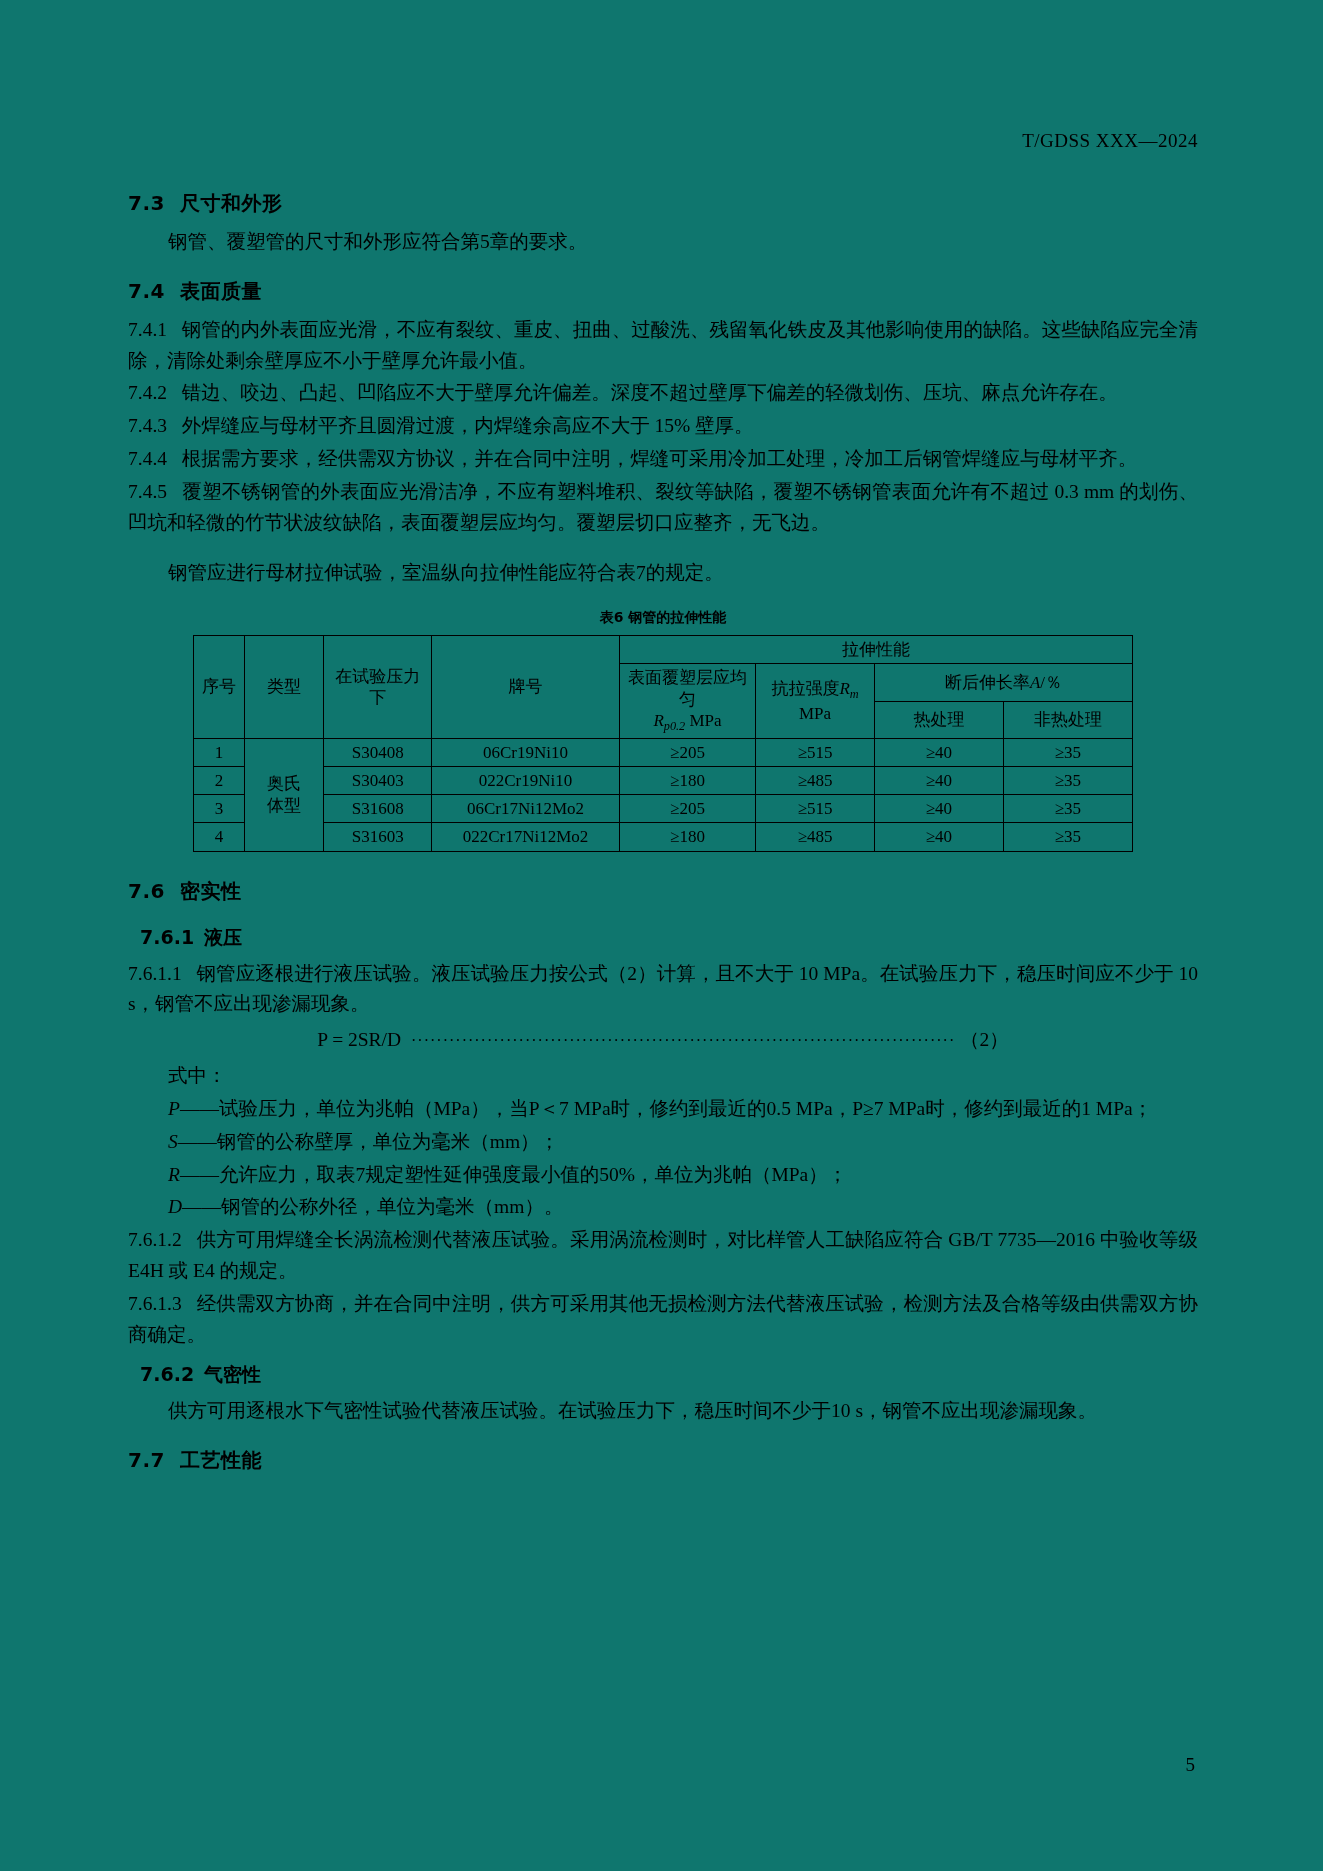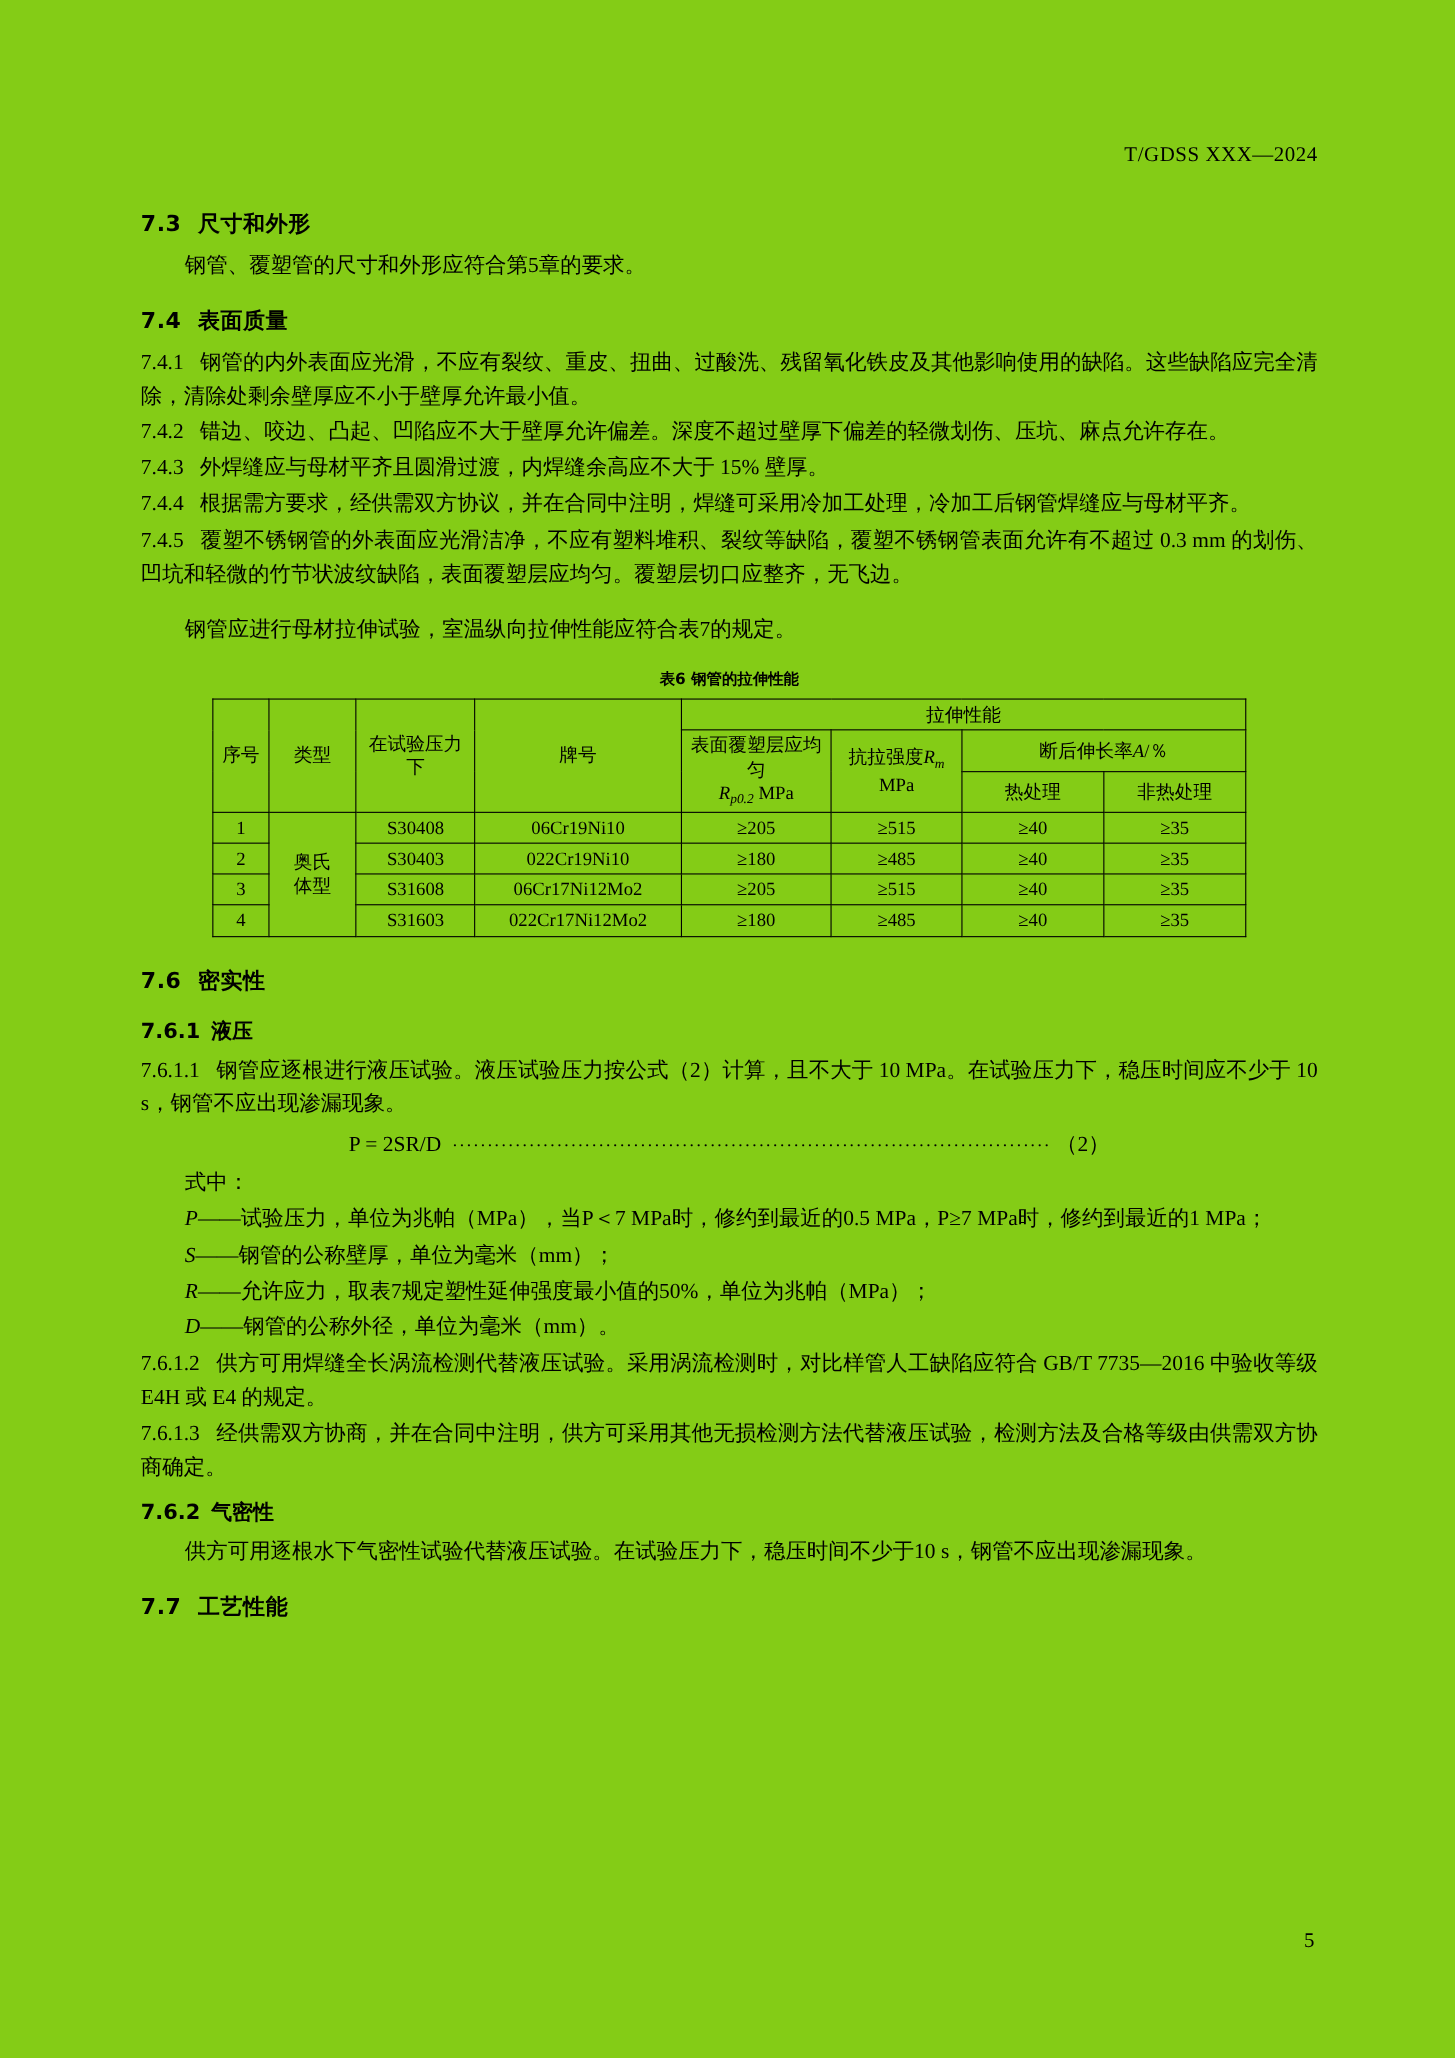--- a/index.html
+++ b/index.html
@@ -9,21 +9,21 @@
   }
   body {
     font-family: "Liberation Serif", "DejaVu Serif", serif;
     color: #000;
   }
   .page {
     position: relative;
     width: 1323px;
     height: 1871px;
     margin: 0 auto;
-    background: #84cc16;
+    background: #0f766e;
     box-sizing: border-box;
   }
   .content {
     position: absolute;
     left: 128px;
     top: 130px;
     width: 1070px;
   }
   .header-code {
     text-align: right;
@@ -41,21 +41,21 @@
     letter-spacing: 0.5px;
   }
   h2.sec .num {
     display: inline-block;
     min-width: 52px;
   }
   h3.subsec {
     font-family: "DejaVu Sans", "Liberation Sans", sans-serif;
     font-size: 19px;
     font-weight: bold;
-    margin: 0 0 8px 0;
+    margin: 0 0 8px 12px;
     padding: 0;
   }
   h3.subsec .num {
     display: inline-block;
     min-width: 64px;
   }
   p.para {
     font-size: 19.5px;
     line-height: 1.58;
     margin: 0 0 2px 0;

